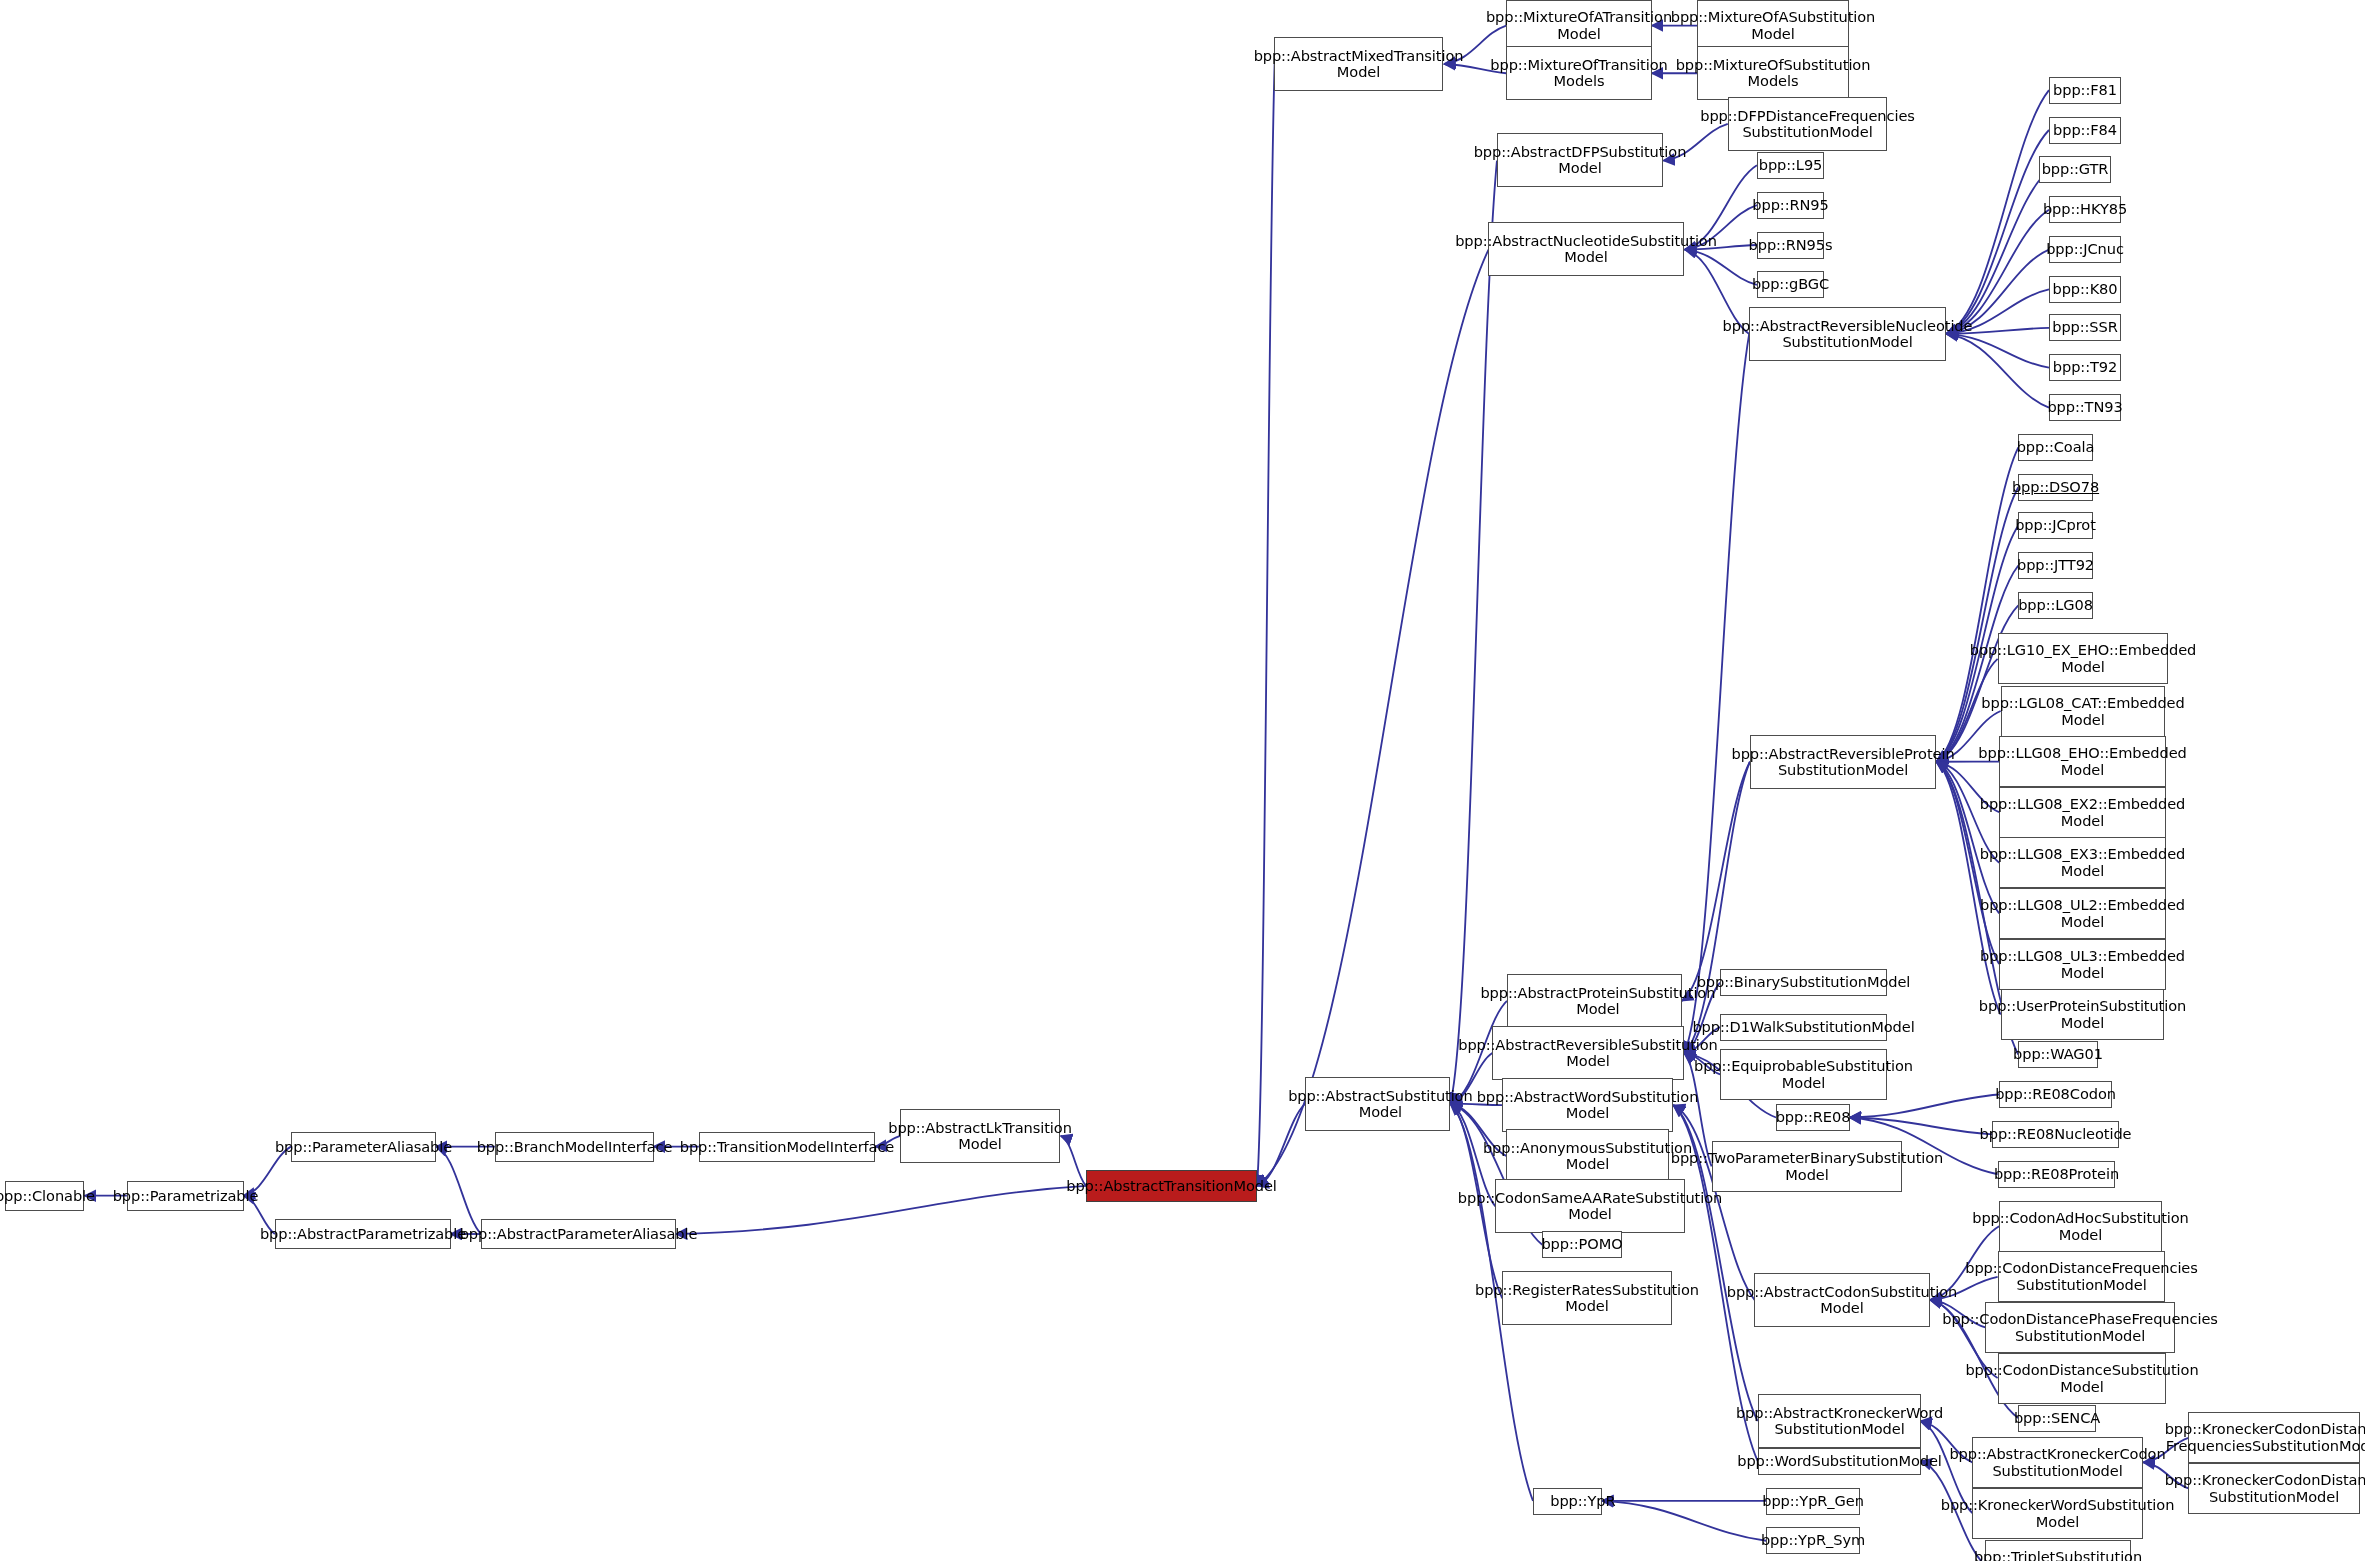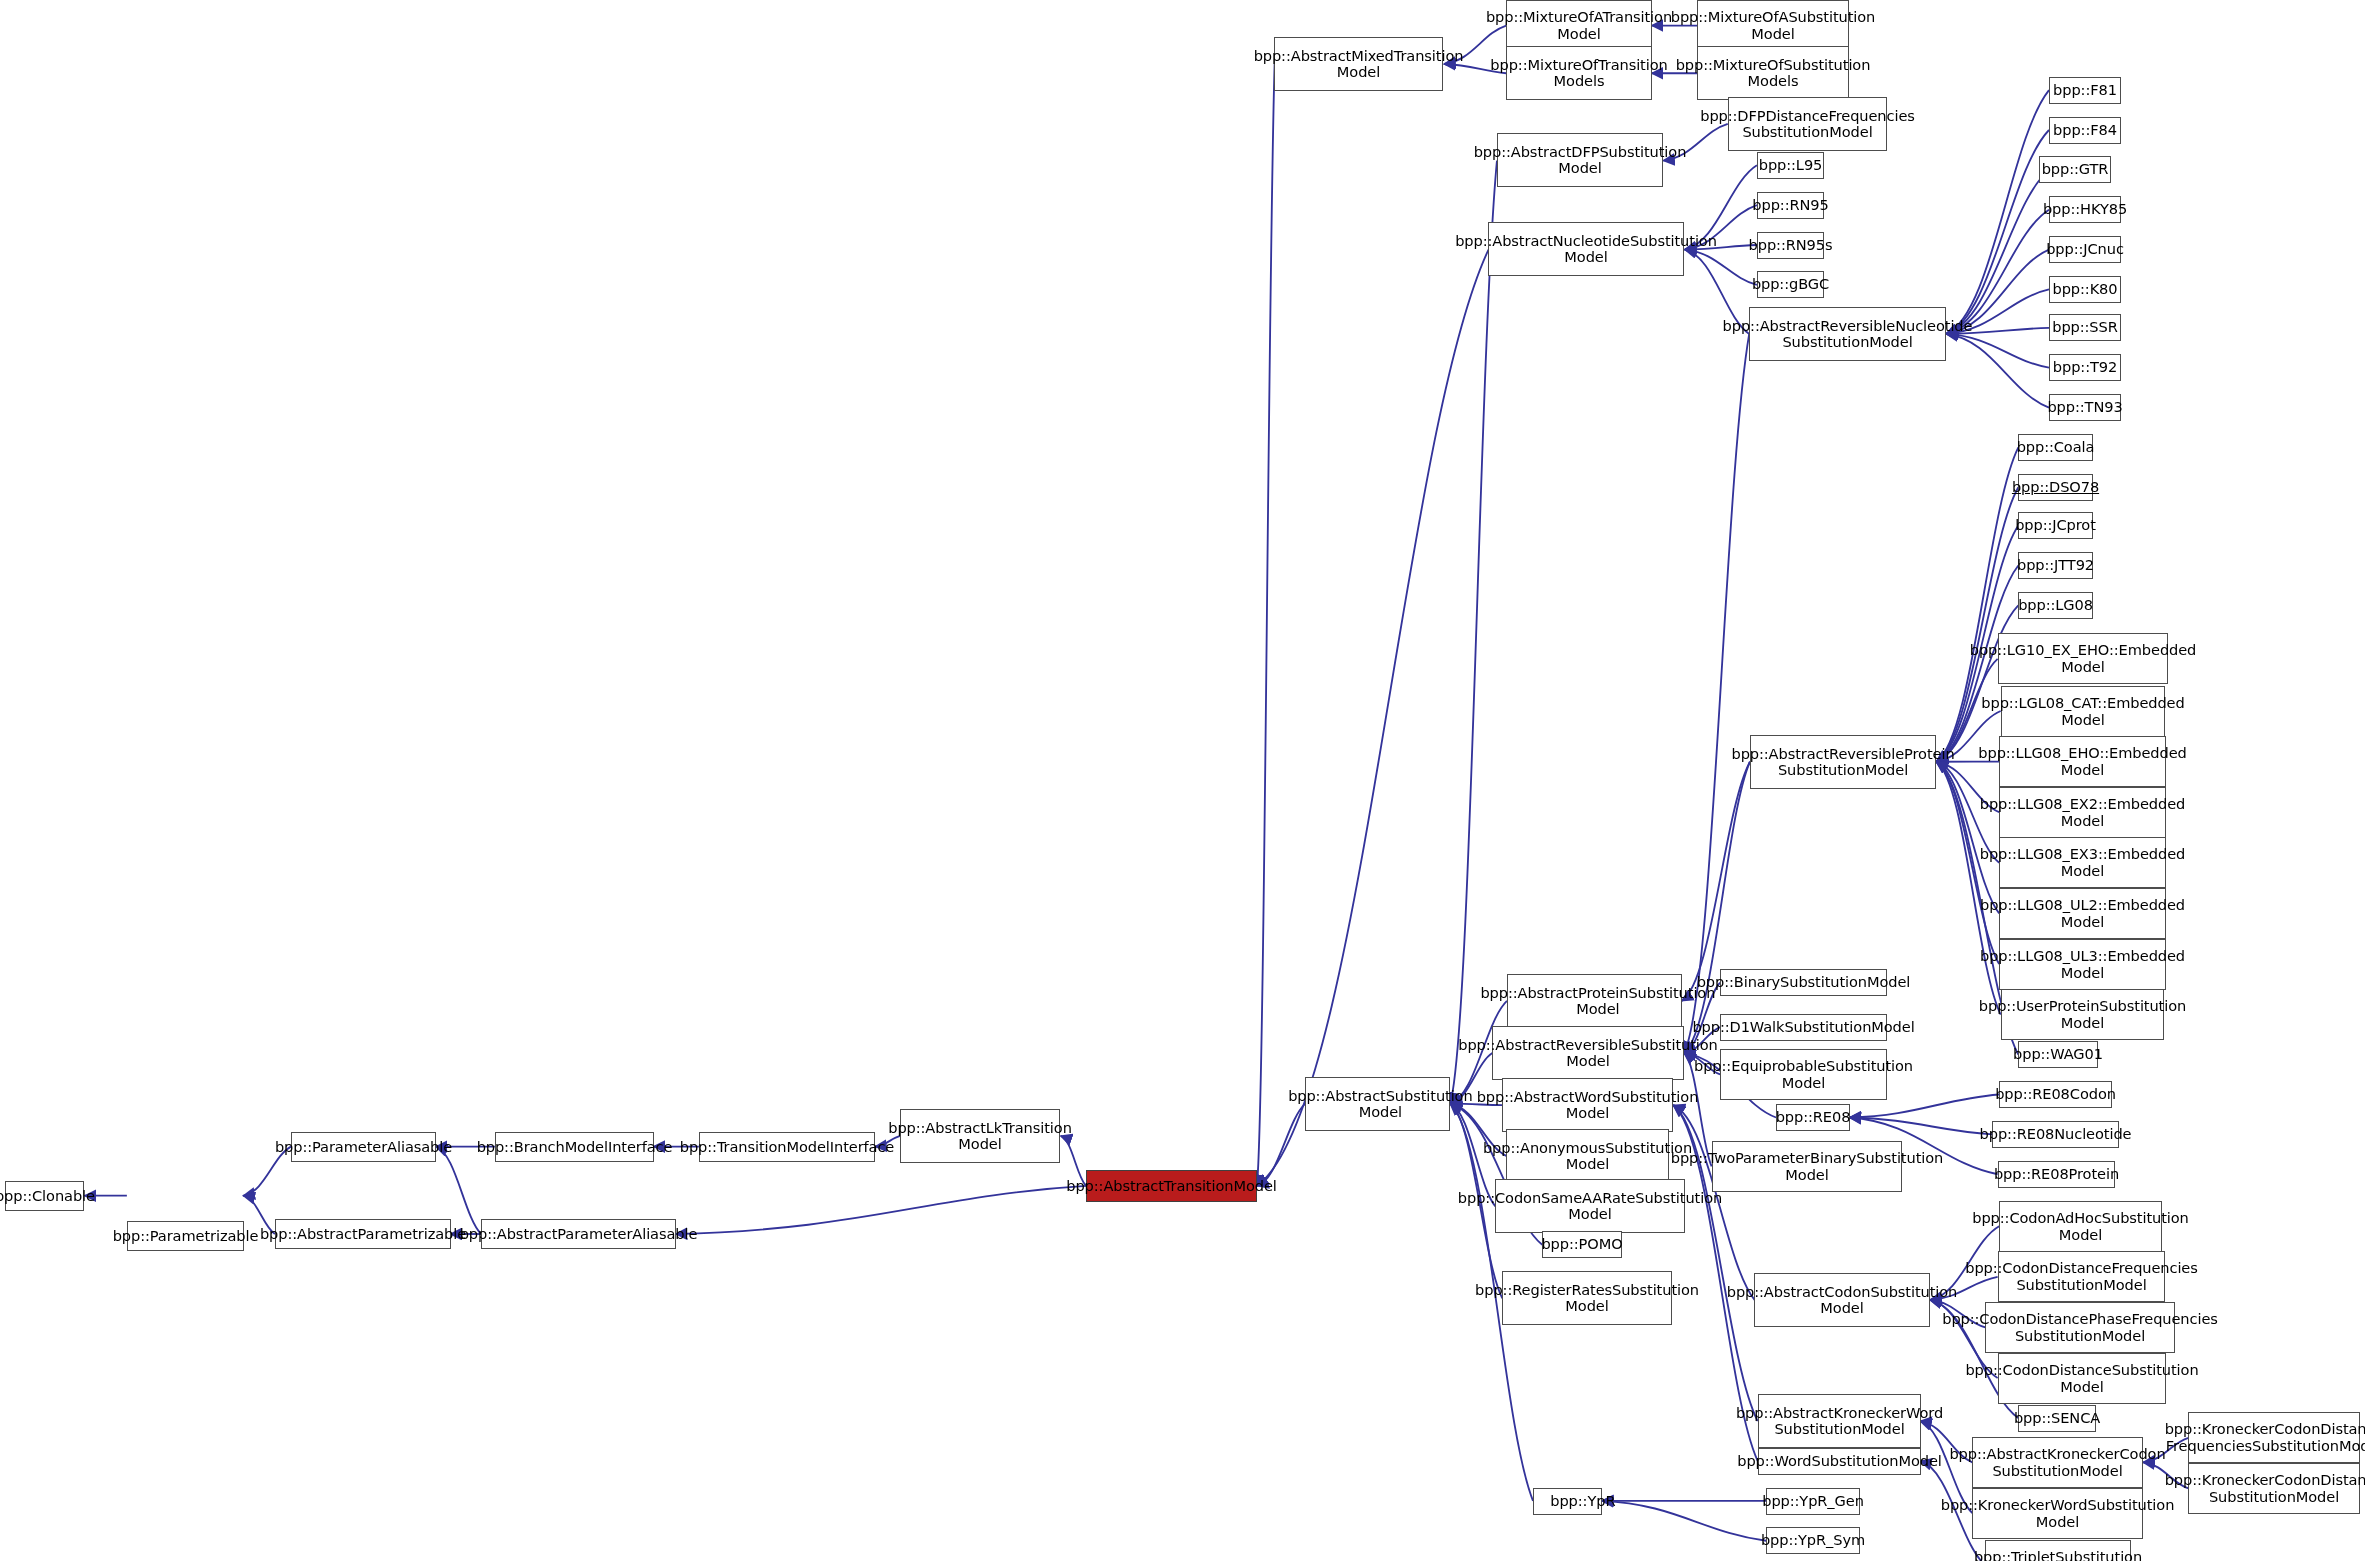--- a/index.html
+++ b/index.html
@@ -132,21 +132,21 @@
         <path d="M 2572 1973.37 C 2546.16 1949.396 2534.6 1863.0896 2504 1853.5" marker-end="url(#arrow)"></path>
         <path d="M 2589 2041.37 C 2556.7 2014.206 2542.25 1916.4156 2504 1905.55" marker-end="url(#arrow)"></path>
         <path d="M 2854 1875.37 C 2831.58 1881.77 2821.55 1904.81 2795 1907.37" marker-end="url(#arrow)"></path>
         <path d="M 2854 1941.37 C 2831.58 1934.57 2821.55 1910.09 2795 1907.37" marker-end="url(#arrow)"></path>
         <path d="M 2303 1957.55 C 2221.68 1957.55 2185.3 1957.55 2089 1957.55" marker-end="url(#arrow)"></path>
         <path d="M 2303 2009.55 C 2221.68 1999.1499999999999 2185.3 1961.71 2089 1957.55" marker-end="url(#arrow)"></path>
       </g>
   </svg>
   <div id="node-layer">
       <div class="node" style="left: 5.4px; top: 1181px; width: 79px; height: 30px;">bpp::Clonable</div>
-      <div class="node" style="left: 127px; top: 1181px; width: 117px; height: 30px; margin-top: 40px;">bpp::Parametrizable</div>
+      <div class="node" style="left: 127px; top: 1181px; width: 117px; height: 30px;">bpp::Parametrizable</div>
       <div class="node" style="left: 291px; top: 1132px; width: 145px; height: 30px;">bpp::ParameterAliasable</div>
       <div class="node" style="left: 275px; top: 1219px; width: 176px; height: 30px;">bpp::AbstractParametrizable</div>
       <div class="node" style="left: 495px; top: 1132px; width: 159px; height: 30px;">bpp::BranchModelInterface</div>
       <div class="node" style="left: 481px; top: 1219px; width: 195px; height: 30px;">bpp::AbstractParameterAliasable</div>
       <div class="node" style="left: 699px; top: 1132px; width: 176px; height: 30px;">bpp::TransitionModelInterface</div>
       <div class="node" style="left: 900px; top: 1109px; width: 160px; height: 54px;">bpp::AbstractLkTransition
 Model</div>
       <div class="node highlight" style="left: 1086px; top: 1170px; width: 171px; height: 32px;">bpp::AbstractTransitionModel</div>
       <div class="node" style="left: 1274px; top: 37px; width: 169px; height: 54px;">bpp::AbstractMixedTransition
 Model</div>

